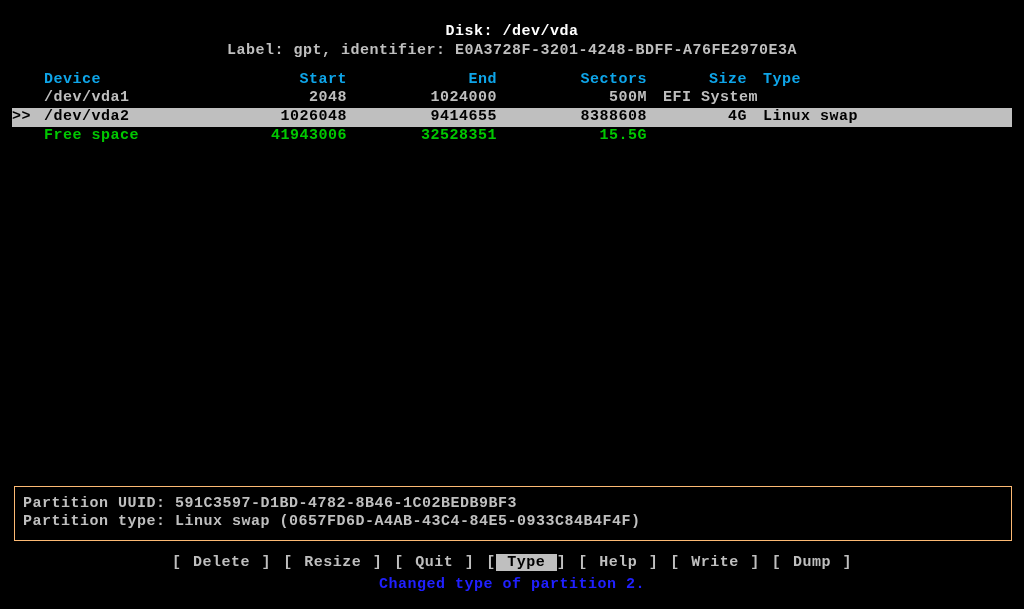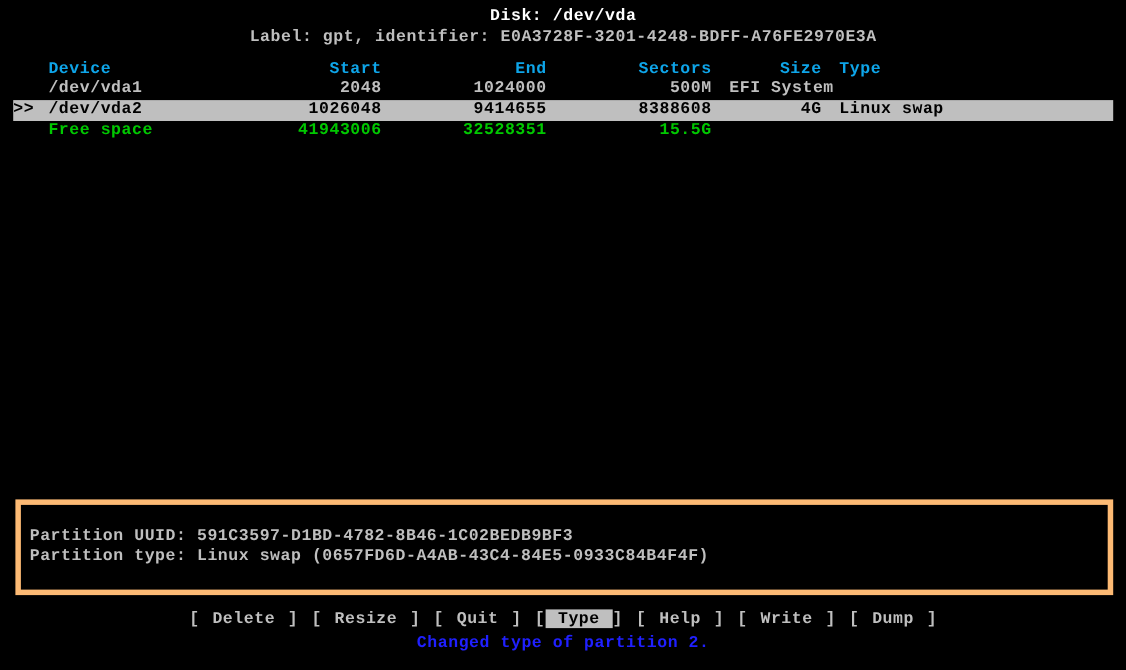--- a/index.html
+++ b/index.html
@@ -13,21 +13,21 @@
       font-family: "Courier New", monospace;
       font-size: 15px;
       width: 1024px;
       height: 609px;
       overflow: hidden;
       font-weight: bold;
       letter-spacing: 0.5px;
     }
     .header {
       text-align: center;
-      padding-top: 6px;
+      padding-top: 23px;
       line-height: 1.25;
     }
     .header .title-label { color: #fff; }
     .table-area {
       margin-top: 10px;
       padding: 0 12px;
     }
     .row {
       display: grid;
       grid-template-columns: 30px 175px 140px 150px 150px 100px 1fr;
@@ -46,22 +46,22 @@
       color: #000;
     }
     .row.freespace { color: #00c800; }
     .pointer { color: #bfbfbf; }
     .row.selected .pointer { color: #000; }
     .info-box {
       position: absolute;
       left: 14px;
       right: 12px;
       bottom: 68px;
-      border: 5px solid #fdba74;
-      padding: 20px 8px;
+      border: 1px solid #fdba74;
+      padding: 8px 8px;
       line-height: 1.25;
     }
     .menu-bar {
       position: absolute;
       left: 0;
       right: 0;
       bottom: 38px;
       text-align: center;
     }
     .menu-item {

